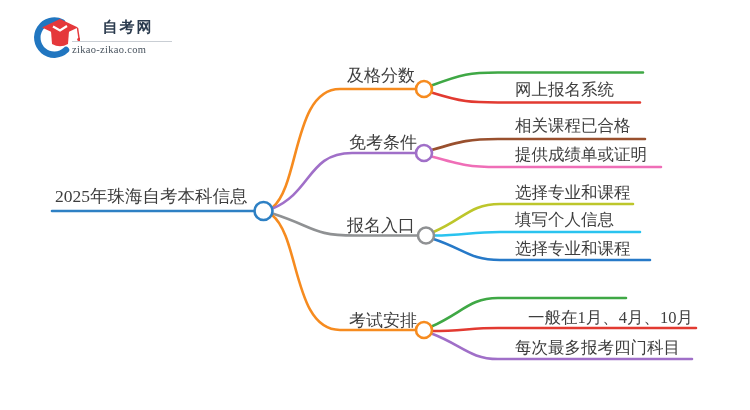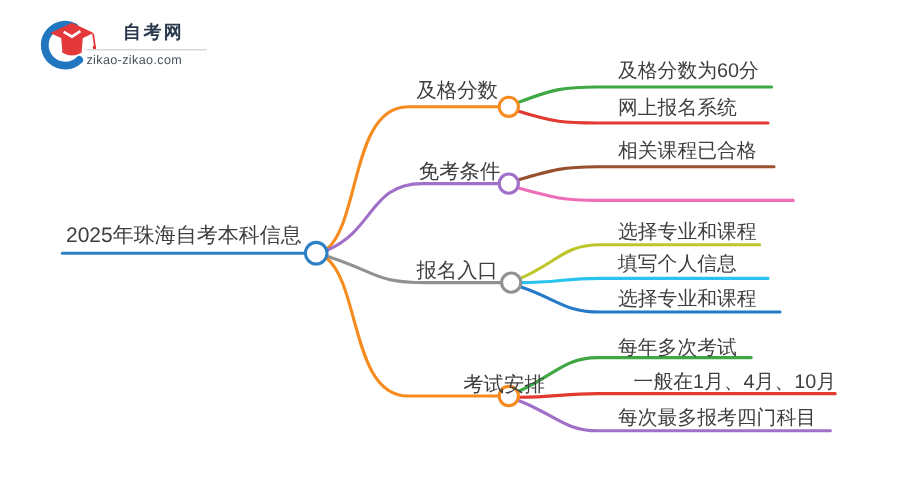--- a/index.html
+++ b/index.html
@@ -1,31 +1,31 @@
 <!DOCTYPE html>
 <html><head>
 <meta charset="utf-8">
 <style>
   * { margin:0; padding:0; box-sizing:border-box; }
   html,body { background:#fff; }
   .stage {
     position:relative; width:750px; height:370px; background:#ffffff;
-    font-family:Liberation Sans, sans-serif; overflow:hidden;
+    font-family:Liberation Serif, serif; overflow:hidden;
   }
   .mindmap-svg { position:absolute; left:0; top:0; }
   .mindmap-svg path { fill:none; stroke-width:2.6; stroke-linecap:round; }
   .mindmap-svg circle.node-dot { fill:#ffffff; stroke-width:2.6; }
   .lbl { position:absolute; color:#3e3e3e; white-space:nowrap; line-height:1.15; }
   .root-lbl { left:55px; top:186px; width:200px; text-align:left; font-size:17.5px; }
   .branch-lbl { font-size:17px; }
   .child-lbl { font-size:16.5px; }
   #b0-lbl { left:347px; top:66px; }
   #b1-lbl { left:349px; top:133px; }
   #b2-lbl { left:347px; top:216px; }
-  #b3-lbl { left:349px; top:311px;margin-left:37px; }
+  #b3-lbl { left:349px; top:311px; }
   #c00-lbl { left:515px; top:50px; }
   #c01-lbl { left:515px; top:81px; }
   #c10-lbl { left:515px; top:117px; }
   #c11-lbl { left:515px; top:146px; }
   #c20-lbl { left:515px; top:184px; }
   #c21-lbl { left:515px; top:211px; }
   #c22-lbl { left:515px; top:240px; }
   #c30-lbl { left:515px; top:281px; }
   #c31-lbl { left:515px; top:309px;margin-left:13px; }
   #c32-lbl { left:515px; top:339px; }
@@ -86,23 +86,22 @@
     <div class="logo-url">zikao-zikao.com</div>
   </div>
 
   <div class="lbl root-lbl">2025年珠海自考本科信息</div>
 
   <div id="b1-lbl" class="lbl branch-lbl">免考条件</div>
   <div id="b0-lbl" class="lbl branch-lbl">及格分数</div>
   <div id="b2-lbl" class="lbl branch-lbl">报名入口</div>
   <div id="b3-lbl" class="lbl branch-lbl">考试安排</div>
 
-  <div id="c00-lbl" class="lbl child-lbl">及格分数为60分</div>
   <div id="c01-lbl" class="lbl child-lbl">网上报名系统</div>
   <div id="c10-lbl" class="lbl child-lbl">相关课程已合格</div>
+  <div id="c11-lbl" class="lbl child-lbl">提供成绩单或证明</div>
   <div id="c20-lbl" class="lbl child-lbl">选择专业和课程</div>
   <div id="c21-lbl" class="lbl child-lbl">填写个人信息</div>
   <div id="c22-lbl" class="lbl child-lbl">选择专业和课程</div>
-  <div id="c30-lbl" class="lbl child-lbl">每年多次考试</div>
   <div id="c31-lbl" class="lbl child-lbl">一般在1月、4月、10月</div>
   <div id="c32-lbl" class="lbl child-lbl">每次最多报考四门科目</div>
 
 </div>
 
 </body></html>

